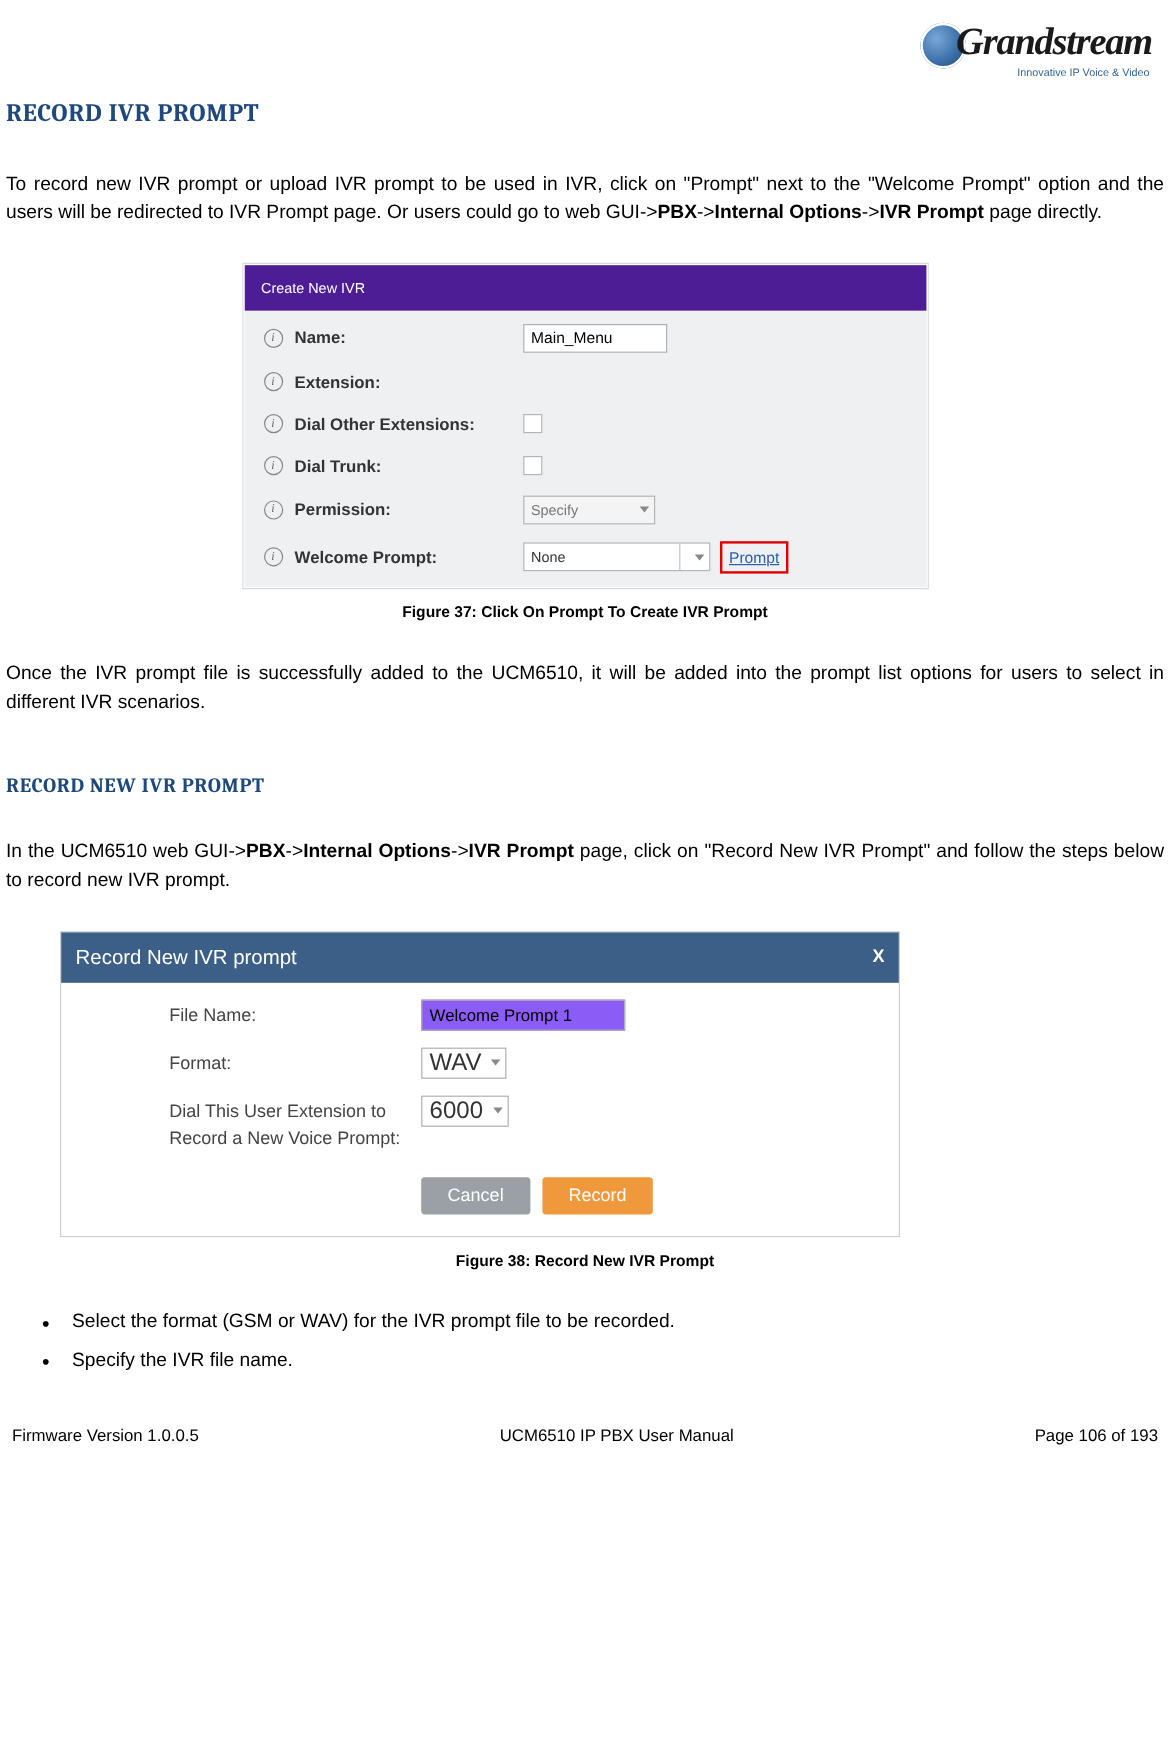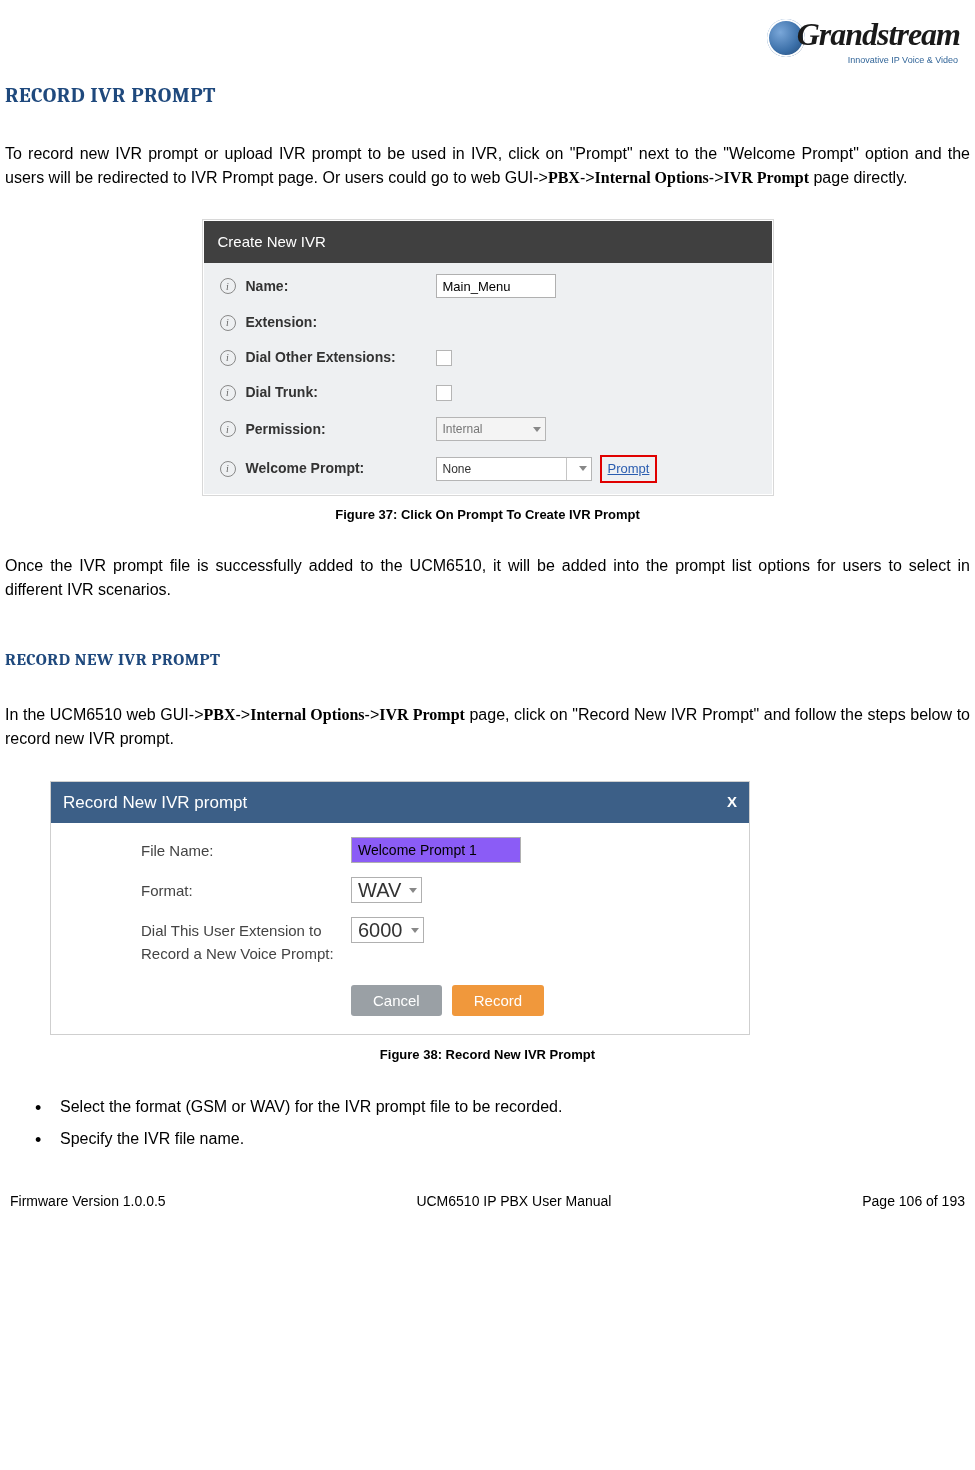--- a/index.html
+++ b/index.html
@@ -56,21 +56,21 @@
     font-weight: bold;
     margin-top: 45px;
     margin-bottom: 30px;
     letter-spacing: 0.5px;
   }
   p.body {
     font-size: 16px;
     text-align: justify;
     margin-bottom: 30px;
   }
-  .b { font-weight: bold; font-family: Liberation Serif, serif; }
+  .b { font-weight: bold; }
   .fig-caption {
     font-size: 13px;
     font-weight: bold;
     text-align: center;
     margin: 10px 0 30px 0;
   }
   ul.bullets {
     list-style: none;
     padding-left: 30px;
     margin-top: 20px;
@@ -89,24 +89,24 @@
   }
   
   .figure1 {
     width: 570px;
     margin: 0 auto 10px auto;
     border: 1px solid #fff;
     box-shadow: 0 0 0 1px #d8d8d8;
     background: #eef0f2;
   }
   .panel-header {
-    background: #404040;
+    background: #4c1d95;
     color: #fff;
     padding: 10px 14px;
-    font-size: 15px;
+    font-size: 12px;
   }
   .form-body {
     background: #eef0f2;
     padding: 4px 0 4px 0;
   }
   .row {
     display: flex;
     align-items: center;
     padding: 7px 16px;
     font-size: 14px;
@@ -275,21 +275,21 @@
       <span class="label">Dial Trunk:</span>
       <span class="ctrl">
           <span class="checkbox"></span>
         </span>
     </div>
     <div class="row">
       <span class="info-icon">i</span>
       <span class="label">Permission:</span>
       <span class="ctrl">
         <span class="select">
-          <span>Internal</span>
+          <span>Specify</span>
           <span class="caret"></span>
         </span>
       </span>
     </div>
     <div class="row">
       <span class="info-icon">i</span>
       <span class="label">Welcome Prompt:</span>
       <span class="ctrl">
         <span class="select active">
           <span>None</span>

